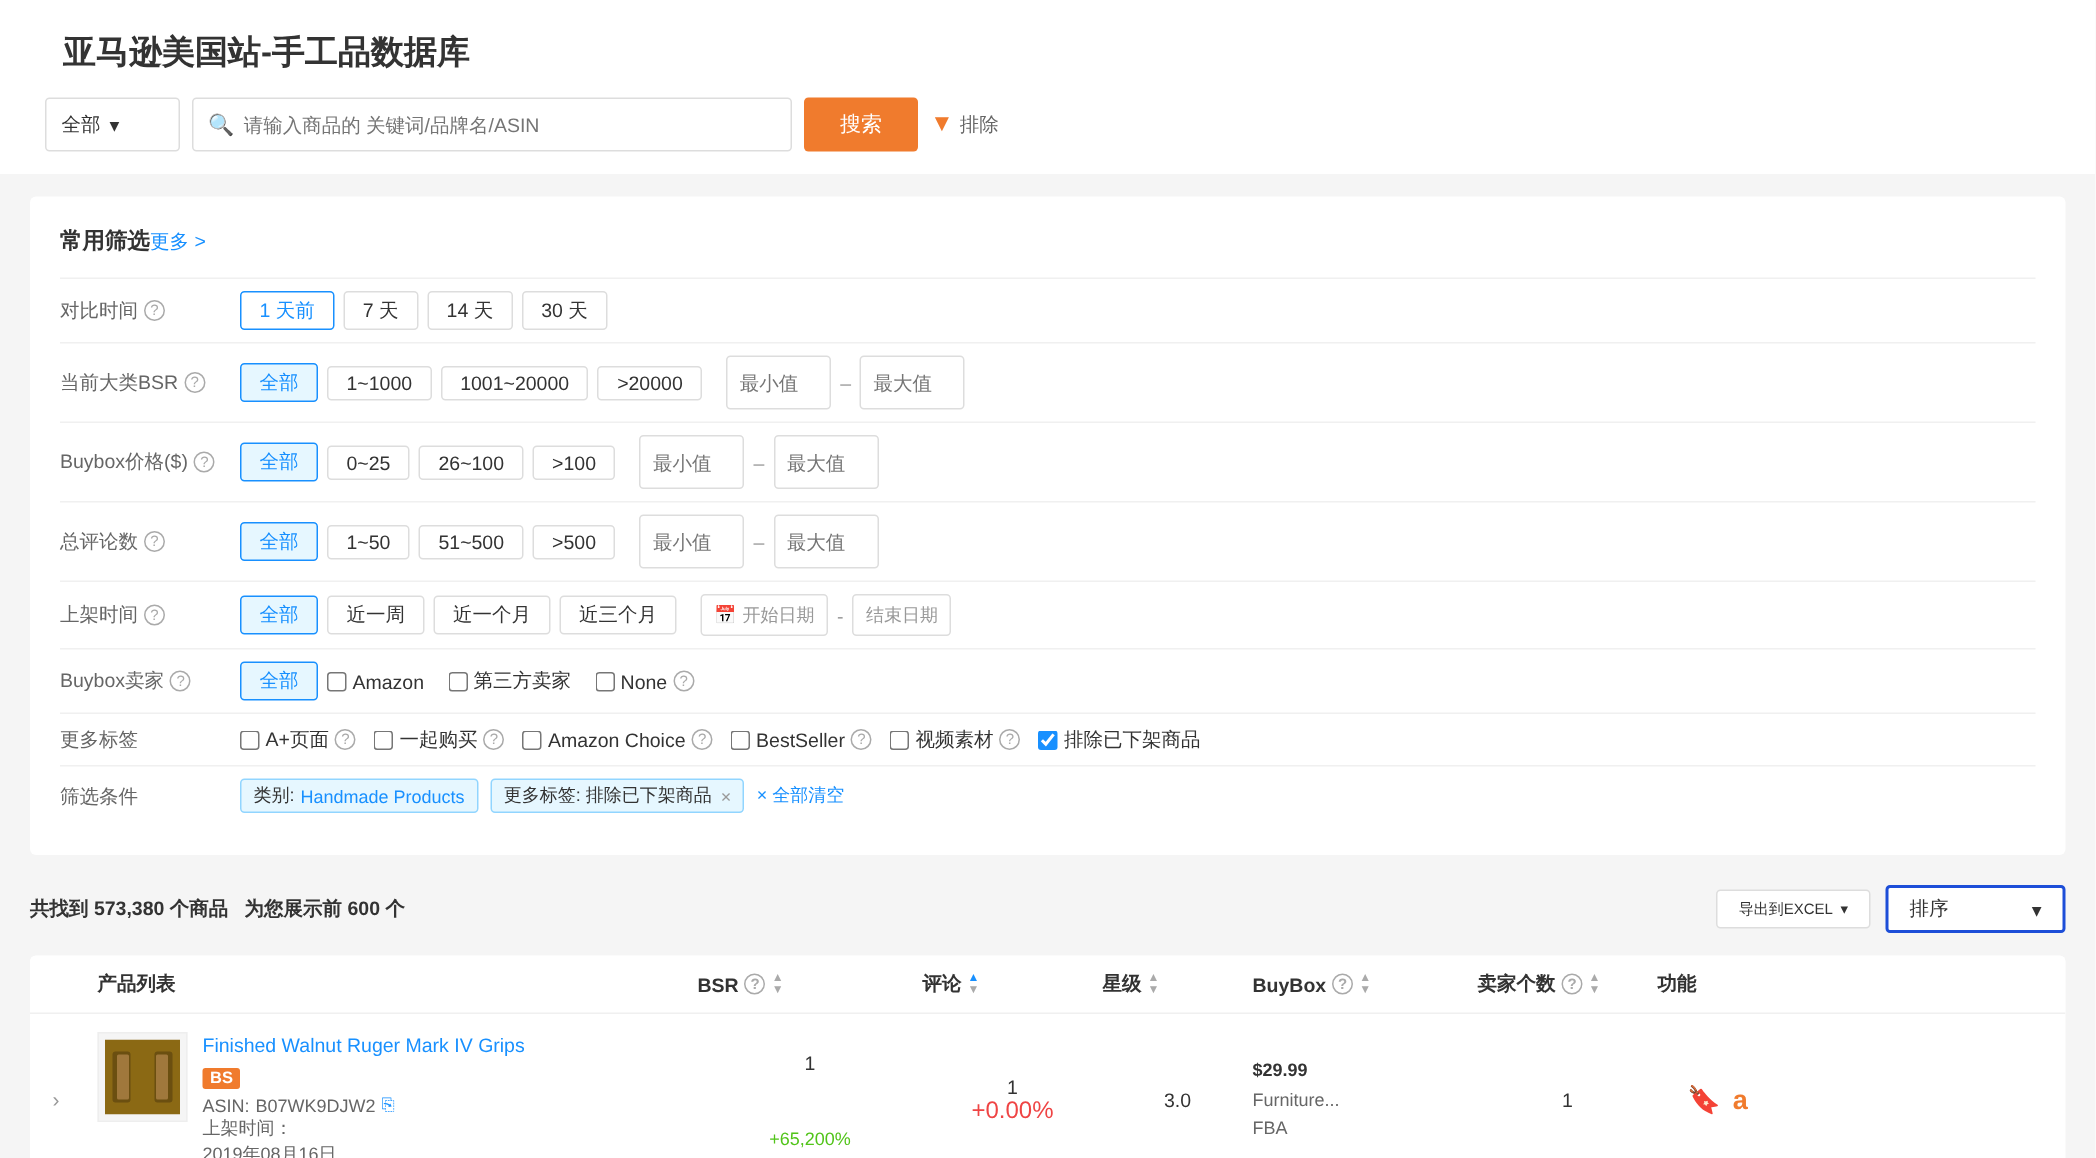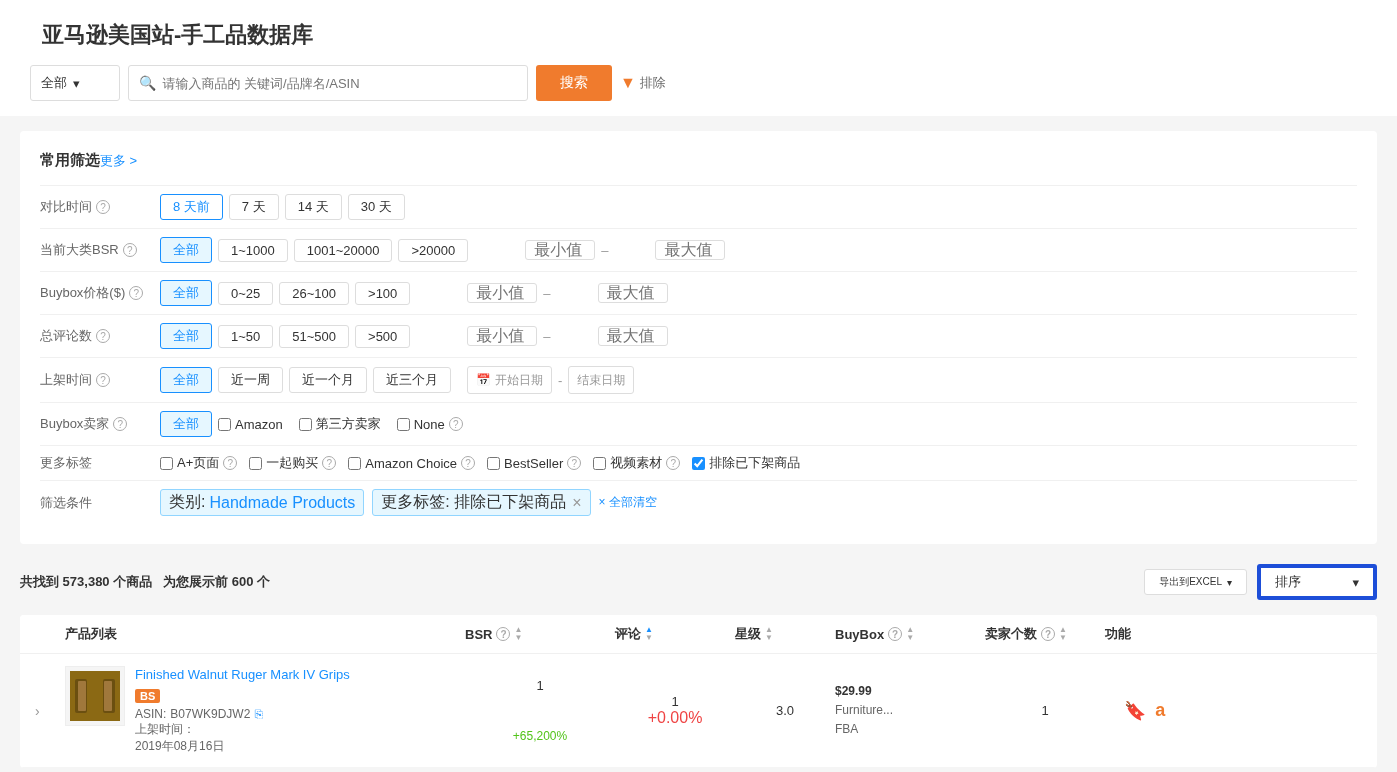--- a/index.html
+++ b/index.html
@@ -27,45 +27,45 @@
 
     .filter-row { display: flex; align-items: center; padding: 8px 0; border-top: 1px solid #f0f0f0; }
     .filter-label { width: 120px; color: #666; font-size: 13px; display: flex; align-items: center; gap: 4px; }
     .filter-options { display: flex; align-items: center; gap: 6px; flex-wrap: wrap; }
 
     .filter-tag { padding: 3px 12px; border-radius: 3px; cursor: pointer; font-size: 13px; border: 1px solid #ddd; background: #fff; color: #333; }
     .filter-tag.active { background: #fff; border-color: #1890ff; color: #1890ff; }
     .filter-tag.selected { background: #e6f7ff; border-color: #1890ff; color: #1890ff; }
 
     .range-input { display: flex; align-items: center; gap: 6px; margin-left: 10px; }
-    .range-input input { width: 70px; height: 20px; border: 1px solid #ddd; border-radius: 3px; padding: 0 8px; font-size: 16px; color: #999; outline: none; margin-left: 41px; }
+    .range-input input { width: 70px; height: 36px; border: 1px solid #ddd; border-radius: 3px; padding: 0 8px; font-size: 13px; color: #999; outline: none; }
     .range-sep { color: #999; }
 
     .date-range { display: flex; align-items: center; gap: 6px; margin-left: 10px; }
     .date-input { display: flex; align-items: center; border: 1px solid #ddd; border-radius: 3px; padding: 0 8px; height: 28px; color: #999; font-size: 12px; gap: 4px; cursor: pointer; }
 
     .checkbox-group { display: flex; align-items: center; gap: 16px; }
     .checkbox-item { display: flex; align-items: center; gap: 4px; cursor: pointer; font-size: 13px; }
     .checkbox-item input[type="checkbox"] { cursor: pointer; }
 
     .tag-group { display: flex; align-items: center; gap: 12px; flex-wrap: wrap; }
     .tag-item { display: flex; align-items: center; gap: 4px; font-size: 13px; cursor: pointer; }
 
     .active-filters { display: flex; align-items: center; gap: 8px; flex-wrap: wrap; }
-    .active-filter-tag { display: flex; align-items: center; gap: 4px; background: #e6f7ff; border: 1px solid #91d5ff; border-radius: 3px; padding: 2px 8px; font-size: 16px; color: #333; }
+    .active-filter-tag { display: flex; align-items: center; gap: 4px; background: #e6f7ff; border: 1px solid #91d5ff; border-radius: 3px; padding: 2px 8px; font-size: 12px; color: #333; }
     .active-filter-tag a { color: #1890ff; text-decoration: none; }
     .active-filter-close { cursor: pointer; color: #999; margin-left: 2px; }
     .clear-all { color: #1890ff; cursor: pointer; font-size: 12px; display: flex; align-items: center; gap: 2px; }
 
     .result-bar { display: flex; justify-content: space-between; align-items: center; margin-bottom: 10px; padding: 5px 0; }
     .result-count { font-size: 13px; color: #666; }
     .result-count span { color: #333; font-weight: bold; }
     .result-actions { display: flex; align-items: center; gap: 10px; }
     .export-btn { display: flex; align-items: center; gap: 5px; background: #fff; border: 1px solid #ddd; border-radius: 3px; padding: 5px 14px; cursor: pointer; font-size: 10px; color: #333; }
-    .sort-btn { display: flex; align-items: center; gap: 5px; background: #fff; border: 4px solid #1d4ed8; border-radius: 3px; padding: 5px 14px; cursor: pointer; font-size: 13px; color: #333; min-width: 120px; justify-content: space-between; }
+    .sort-btn { display: flex; align-items: center; gap: 5px; background: #fff; border: 2px solid #1d4ed8; border-radius: 3px; padding: 5px 14px; cursor: pointer; font-size: 13px; color: #333; min-width: 120px; justify-content: space-between; }
 
     .product-table { background: #fff; border-radius: 4px; overflow: hidden; }
     .table-header { display: grid; grid-template-columns: 30px 400px 150px 120px 100px 150px 120px 80px; align-items: center; padding: 10px 15px; background: #fff; border-bottom: 1px solid #f0f0f0; font-size: 13px; color: #333; font-weight: bold; }
     .col-header { display: flex; align-items: center; gap: 4px; }
     .sort-arrows { display: flex; flex-direction: column; font-size: 8px; color: #aaa; line-height: 1; cursor: pointer; }
 
     .product-row { display: grid; grid-template-columns: 30px 400px 150px 120px 100px 150px 120px 80px; align-items: center; padding: 12px 15px; border-bottom: 1px solid #f5f5f5; }
 
     .expand-btn { color: #999; cursor: pointer; font-size: 14px; }
 
@@ -130,21 +130,21 @@
       <span class="filter-panel-title">常用筛选</span>
       <span class="more-link">更多 &gt;</span>
     </div>
 
     <div class="filter-row">
       <div class="filter-label">
         <span>对比时间</span>
         <span class="info-circle">?</span>
       </div>
       <div class="filter-options">
-        <button class="filter-tag active">8 天前</button>
+        <button class="filter-tag active">1 天前</button>
         <button class="filter-tag">7 天</button>
         <button class="filter-tag">14 天</button>
         <button class="filter-tag">30 天</button>
       </div>
     </div>
 
     <div class="filter-row">
       <div class="filter-label">
         <span>当前大类BSR</span>
         <span class="info-circle">?</span>

